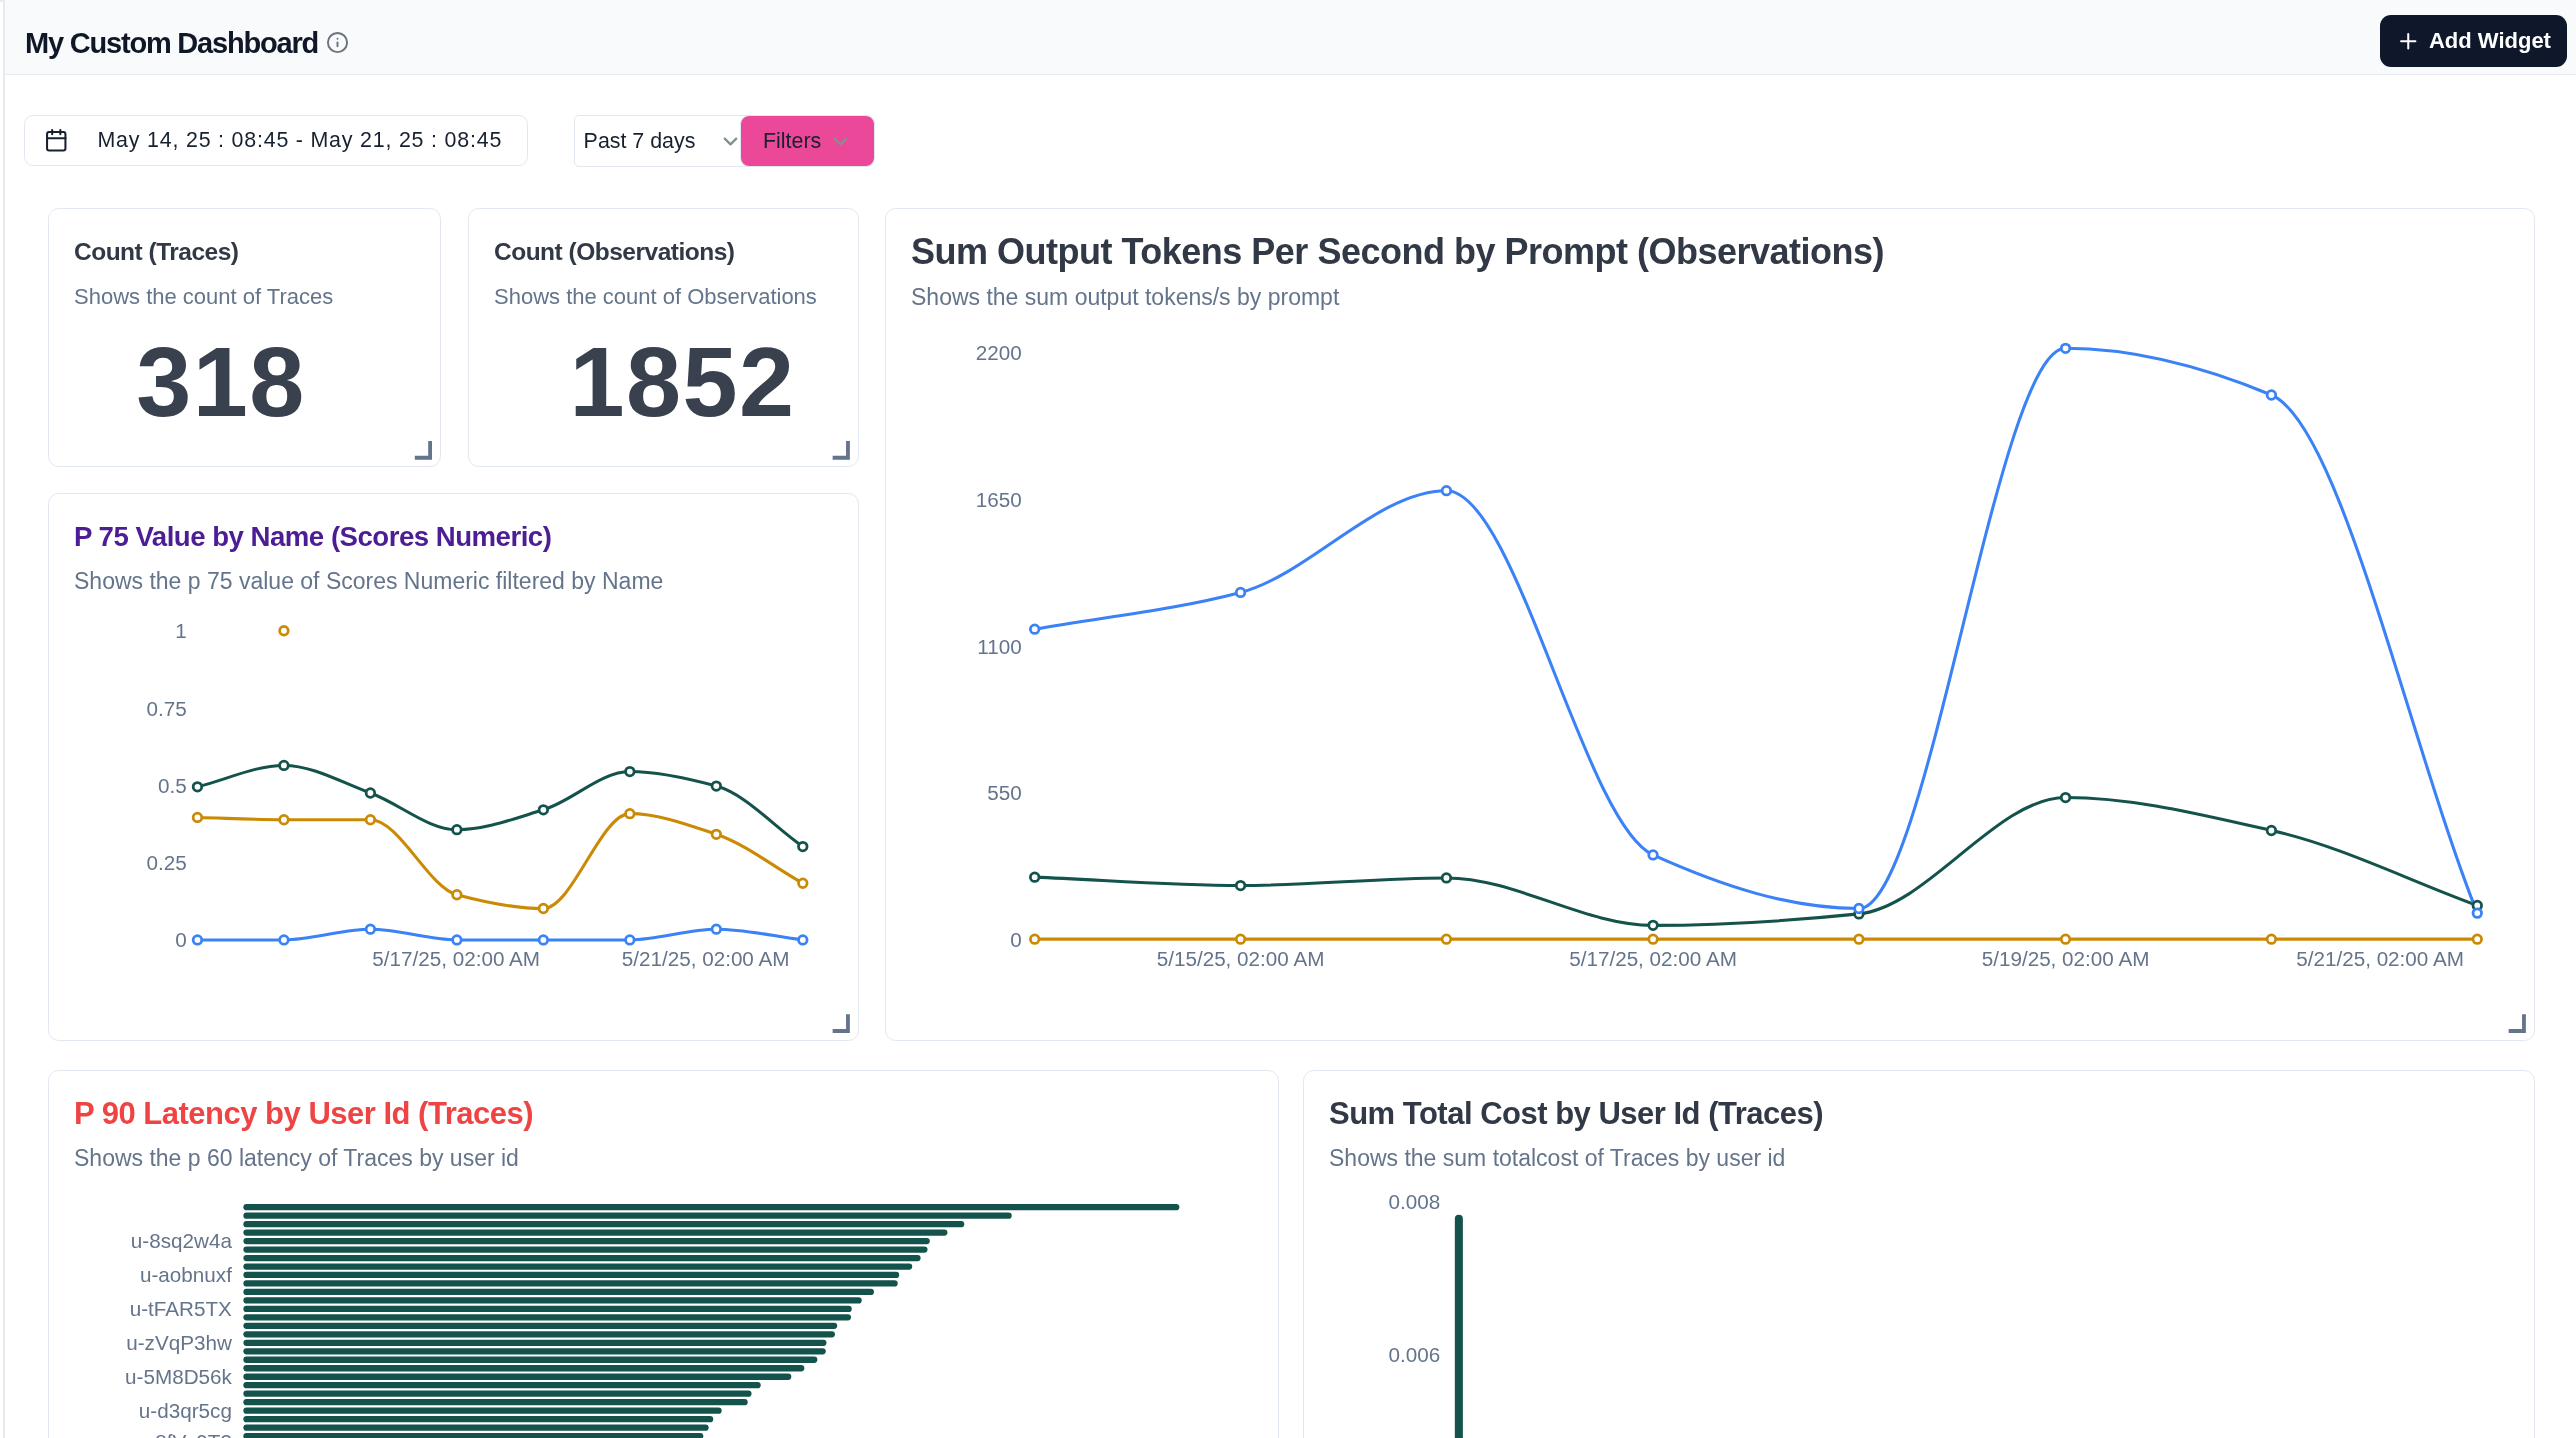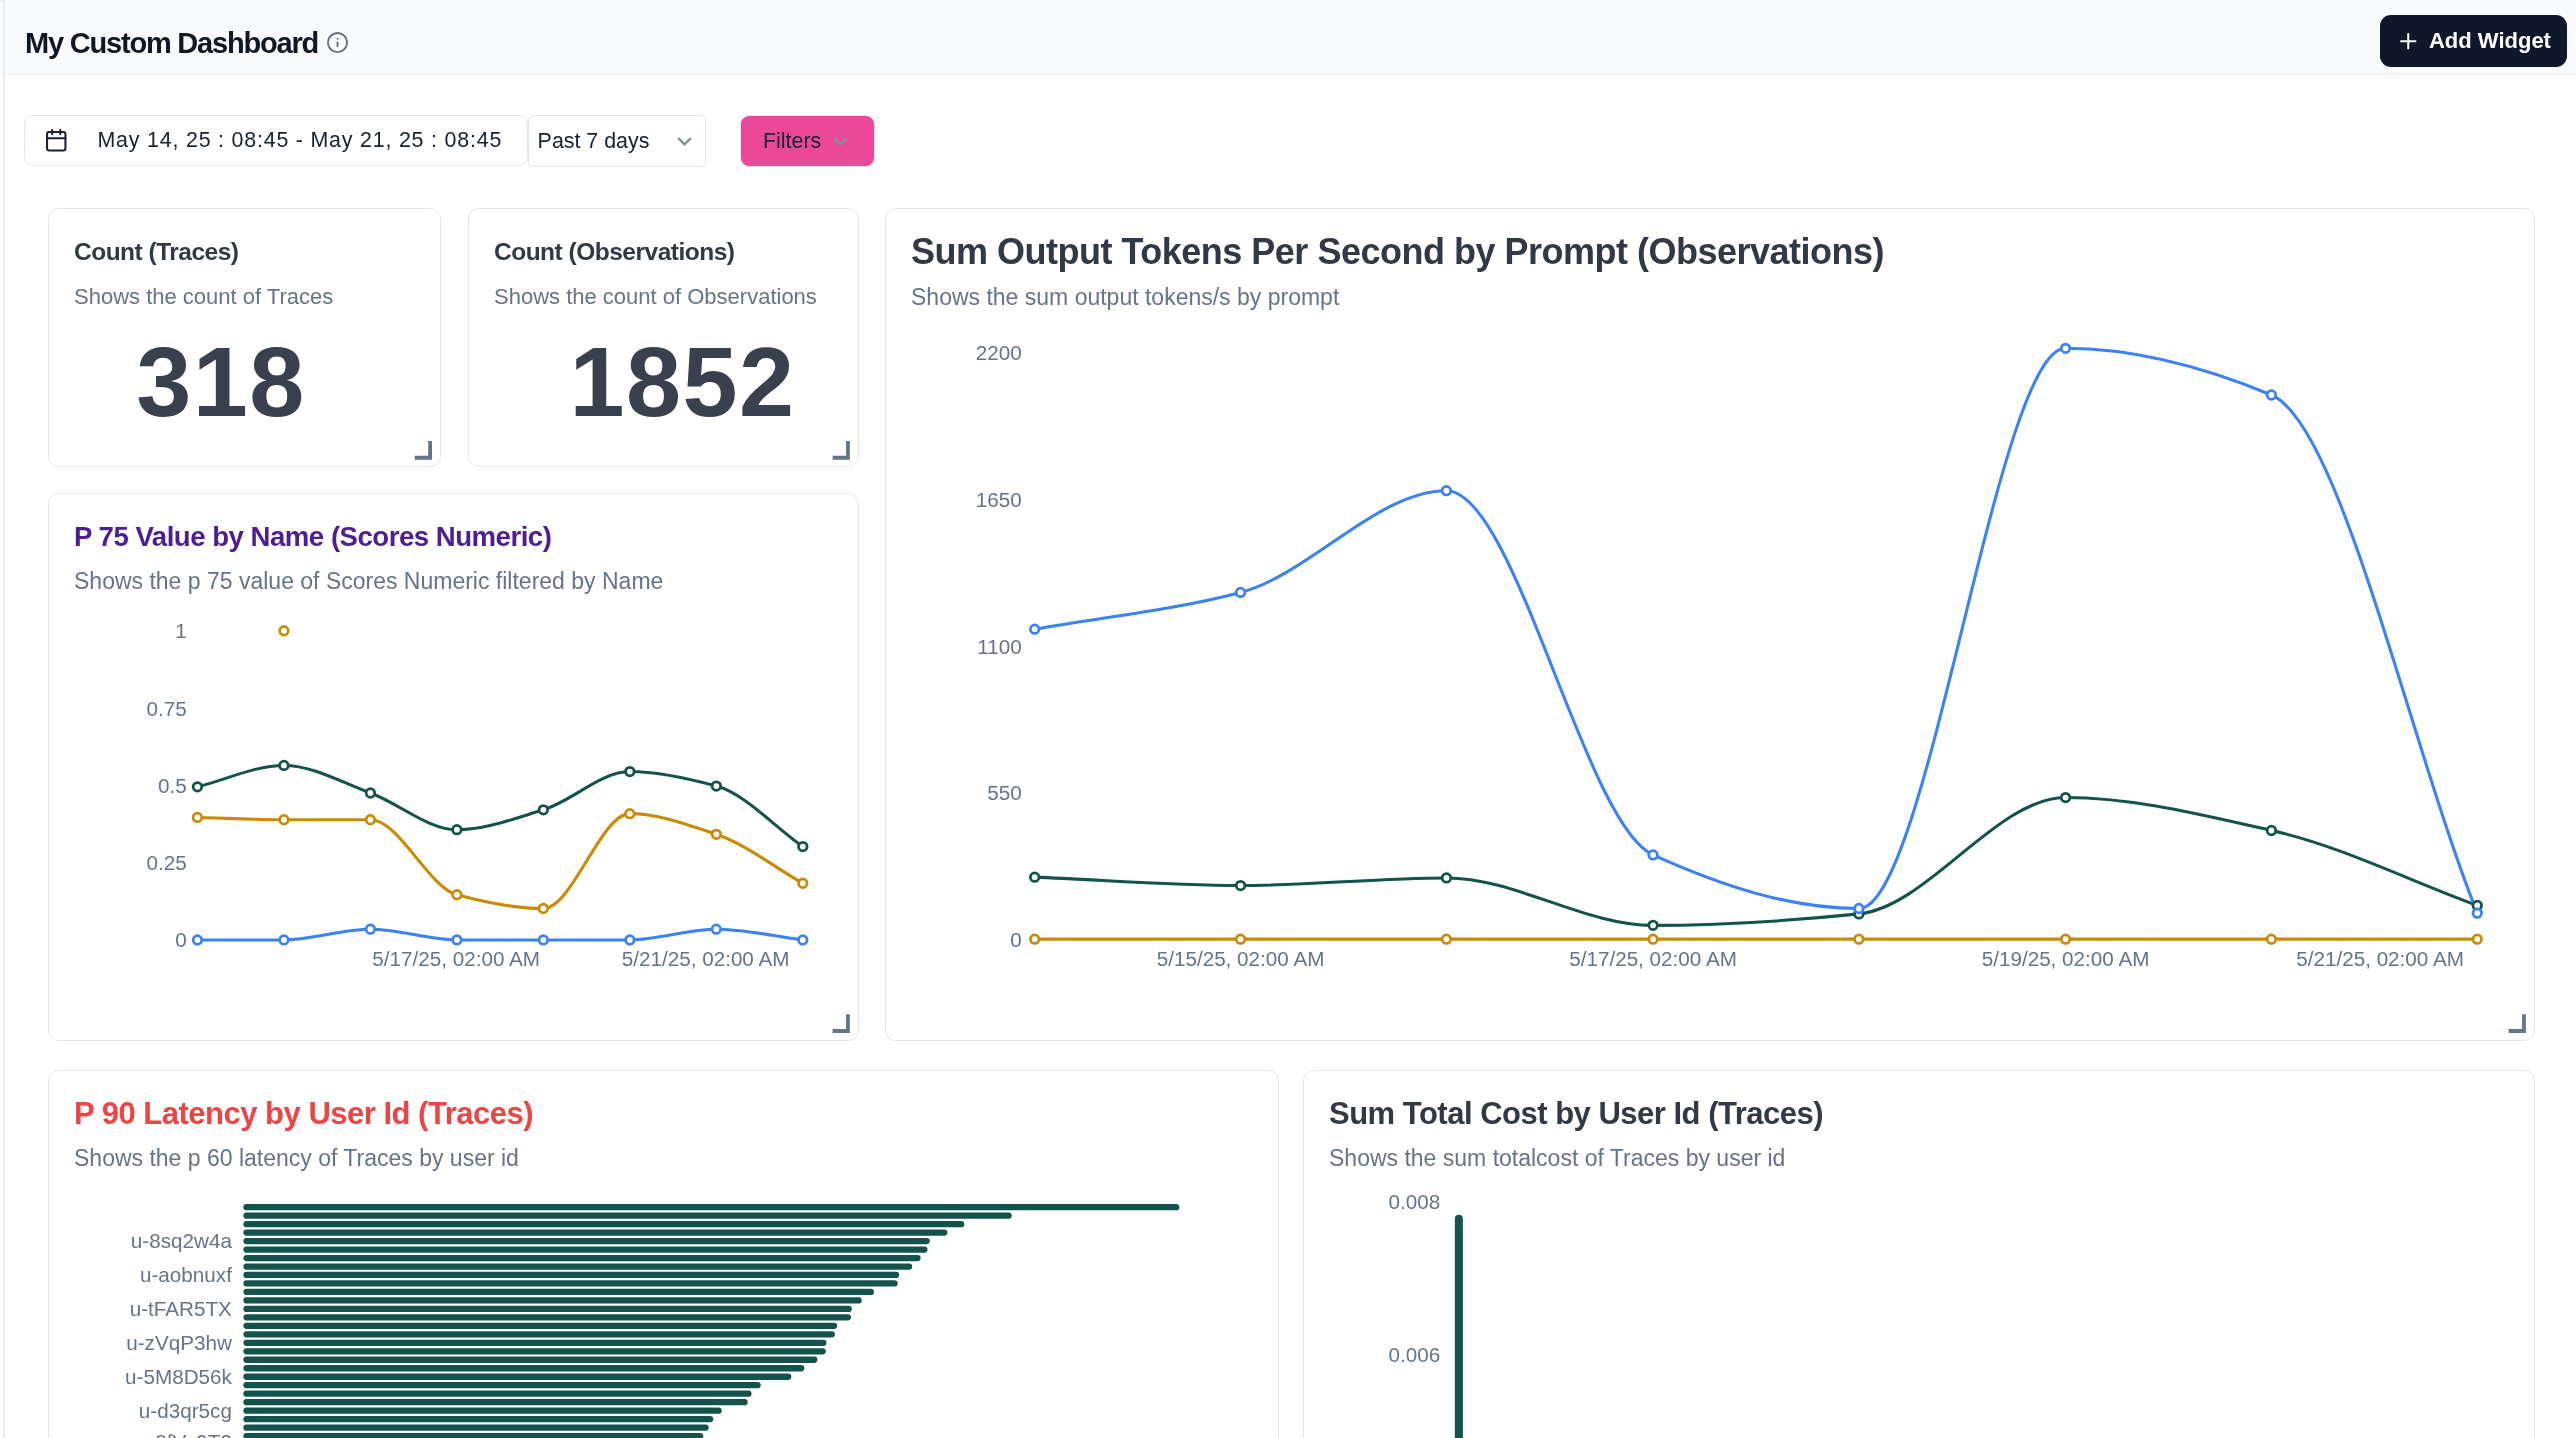--- a/index.html
+++ b/index.html
@@ -29,21 +29,21 @@
   <span style="margin-left:19px;display:flex;">
       <svg width="24.5" height="24.5" viewBox="0 0 24 24" fill="none" stroke="#16202e" stroke-width="2" stroke-linecap="round" stroke-linejoin="round">
         <path d="M8 2v4"></path>
         <path d="M16 2v4"></path>
         <rect x="3" y="4" width="18" height="18" rx="2"></rect>
         <path d="M3 10h18"></path>
       </svg>
     </span>
   <span style="margin-left:29px;font-size:21.4px;letter-spacing:0.8px;color:#16202e;">May 14, 25 : 08:45 - May 21, 25 : 08:45</span>
 </div>
-<div style="position:absolute;left:528px;top:115px;width:178px;height:52px;border:1.5px solid #e2e8f0;border-radius:5px;background:#fff;display:flex;align-items:center;justify-content:center;gap:24px;">
+<div style="position:absolute;left:574px;top:115px;width:178px;height:52px;border:1.5px solid #e2e8f0;border-radius:5px;background:#fff;display:flex;align-items:center;justify-content:center;gap:24px;">
   <span style="font-size:21.4px;font-weight:500;color:#16202e;">Past 7 days</span>
     <svg width="23" height="23" viewBox="0 0 24 24" fill="none" stroke="#7d948c" stroke-width="2.4" stroke-linecap="round" stroke-linejoin="round">
       <path d="m6 9 6 6 6-6"></path>
     </svg>
 </div>
 <div style="position:absolute;left:740px;top:115px;width:135px;height:52px;border:1.5px solid #e2e8f0;border-radius:9.2px;background:#ec4899;display:flex;align-items:center;justify-content:center;gap:7.7px;">
   <span style="font-size:21.4px;font-weight:500;color:#16202e;">Filters</span>
     <svg width="23" height="23" viewBox="0 0 24 24" fill="none" stroke="#7d948c" stroke-width="2.4" stroke-linecap="round" stroke-linejoin="round">
       <path d="m6 9 6 6 6-6"></path>
     </svg>

